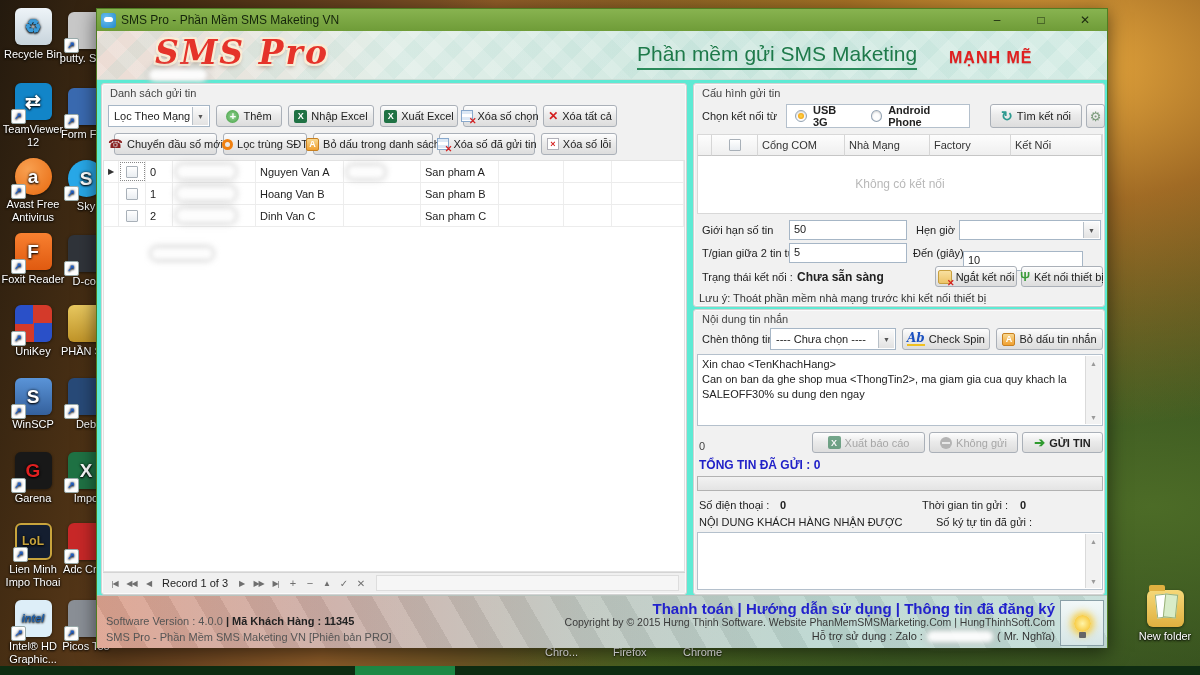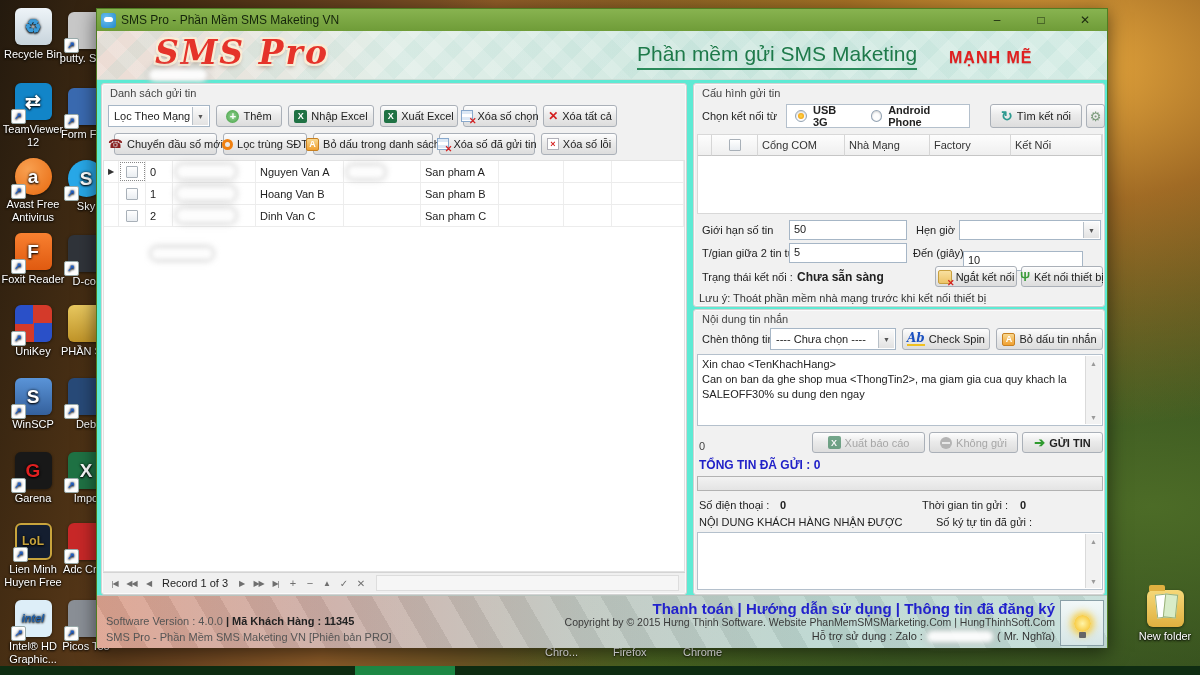--- a/index.html
+++ b/index.html
@@ -194,21 +194,21 @@
         <span style="color:#e02020;">G</span>
         <span class="sc">↗</span>
       </div>
     <div>Garena</div>
   </div>
   <div class="dicon" style="left:1px;top:523px;">
     <div class="ic i-lol">
         <span style="color:#c8a43c;">LoL</span>
         <span class="sc">↗</span>
       </div>
-    <div>Lien Minh Huyen Free</div>
+    <div>Lien Minh Impo Thoai</div>
   </div>
   <div class="dicon" style="left:1px;top:600px;">
     <div class="ic i-intel">
         <span style="color:#2060a8;">intel</span>
         <span class="sc">↗</span>
       </div>
     <div>Intel® HD Graphic...</div>
   </div>
 
   <div class="dicon" style="left:56px;top:12px;width:60px;">
@@ -443,20 +443,21 @@
         <div style="display:flex;height:21px;">
           <div class="th" style="width:14px;"></div>
           <div class="th" style="width:46px;justify-content:center;">
               <span class="cbx"></span>
             </div>
           <div class="th" style="width:87px;">Cổng COM</div>
           <div class="th" style="width:85px;">Nhà Mạng</div>
           <div class="th" style="width:81px;">Factory</div>
           <div class="th" style="flex:1;">Kết Nối</div>
         </div>
+        <div style="height:56px;display:flex;align-items:center;justify-content:center;color:#b8b8b8;font-size:12px;">Không có kết nối</div>
       </div>
 
       <span class="lbl" style="left:8px;top:140px;">Giới hạn số tin</span>
       <div class="inp" style="left:95px;top:136px;width:118px;">50</div>
       <span class="lbl" style="left:222px;top:140px;">Hẹn giờ</span>
       <div class="dd" style="left:265px;top:136px;width:142px;height:20px;">
         <span class="dda">▼</span>
       </div>
 
       <span class="lbl" style="left:8px;top:163px;">T/gian giữa 2 tin từ</span>

